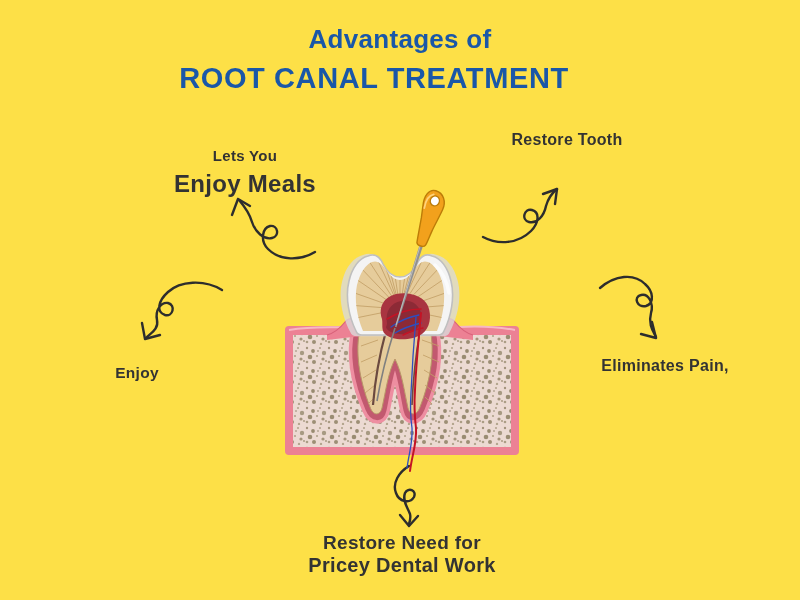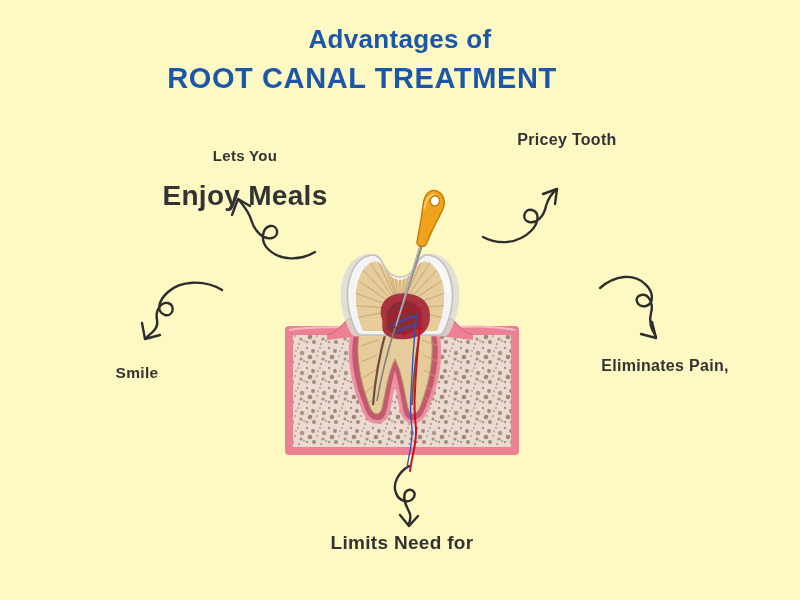--- a/index.html
+++ b/index.html
@@ -1,27 +1,27 @@
 <!DOCTYPE html>
 <html><head>
 <meta charset="utf-8">
 <style>
   html,body{margin:0;padding:0;background:#fff;}
   #canvas{
-    position:relative;width:800px;height:600px;background:#fef9c3;overflow:hidden;
+    position:relative;width:800px;height:600px;background:#fde047;overflow:hidden;
     font-family:"Liberation Sans", sans-serif;color:#333333;
   }
   .abs{position:absolute;}
   .title1{left:0;top:24px;width:800px;text-align:center;font-size:26px;font-weight:700;color:#1a57a8;letter-spacing:.3px;}
-  .title2{left:0;top:62px;width:724px;text-align:center;font-size:29px;font-weight:700;color:#1a57a8;letter-spacing:.6px;}
+  .title2{left:0;top:62px;width:724px;text-align:center;font-size:29px;font-weight:700;color:#1a57a8;letter-spacing:.6px;padding-left:12px;}
   .benefit{text-align:center;font-weight:700;color:#333;}
   .benefit span{display:block;letter-spacing:.3px;}
   .b-tl{left:160px;top:147px;width:170px;}
-  .b-tl .l1{font-size:15px;margin-bottom:16px;}
-  .b-tl .l2{font-size:28px;}
+  .b-tl .l1{font-size:15px;margin-bottom:6px;}
+  .b-tl .l2{font-size:24px;}
   .b-tr{left:489px;top:129px;width:156px;line-height:21px;font-size:16px;}
   .b-ml{left:52px;top:359px;width:170px;line-height:27px;font-size:15.5px;}
   .b-mr{left:583px;top:357px;width:164px;}
   .b-mr .l1{font-size:16px;margin-bottom:5px;}
   .b-mr .l2{font-size:18.5px;letter-spacing:.5px;}
   .b-b{left:302px;top:532px;width:200px;line-height:22px;}
   .b-b .l1{font-size:19px;}
   .b-b .l2{font-size:20px;}
   svg{display:block;overflow:visible;}
 </style>
@@ -31,30 +31,31 @@
 <div id="canvas">
 
   <div class="abs title1">Advantages of</div>
   <div class="abs title2">ROOT CANAL TREATMENT</div>
 
   <div class="abs benefit b-tl">
     <span class="l1">Lets You</span>
     <span class="l2">Enjoy Meals</span>
   </div>
   <div class="abs benefit b-tr">
-    <span class="l1">Pricey Tooth</span>
+    <span class="l1">Restore Tooth</span>
   </div>
   <div class="abs benefit b-ml">
-    <span class="l2">Smile</span>
+    <span class="l2">Enjoy</span>
   </div>
   <div class="abs benefit b-mr">
     <span class="l1">Eliminates Pain,</span>
   </div>
   <div class="abs benefit b-b">
-    <span class="l1">Limits Need for</span>
+    <span class="l1">Restore Need for</span>
+    <span class="l2">Pricey Dental Work</span>
   </div>
 
   <svg class="abs" style="left:222px;top:192px" width="112" height="78" viewBox="0 0 112 78">
     <g fill="none" stroke="#2d2d2d" stroke-width="2.4" stroke-linecap="round" stroke-linejoin="round">
       <path d="M93,60 C78,69 58,69 46,57 C38,49 40,36 48,34 C56,33 58,44 50,46 C42,48 33,40 30,30 C28,23 23,15 17,8"></path>
       <path d="M10,23 L16,7 M16,7 L28,14"></path>
     </g>
   </svg>
 
   <svg class="abs" style="left:480px;top:187px" width="100" height="64" viewBox="0 0 100 64">

